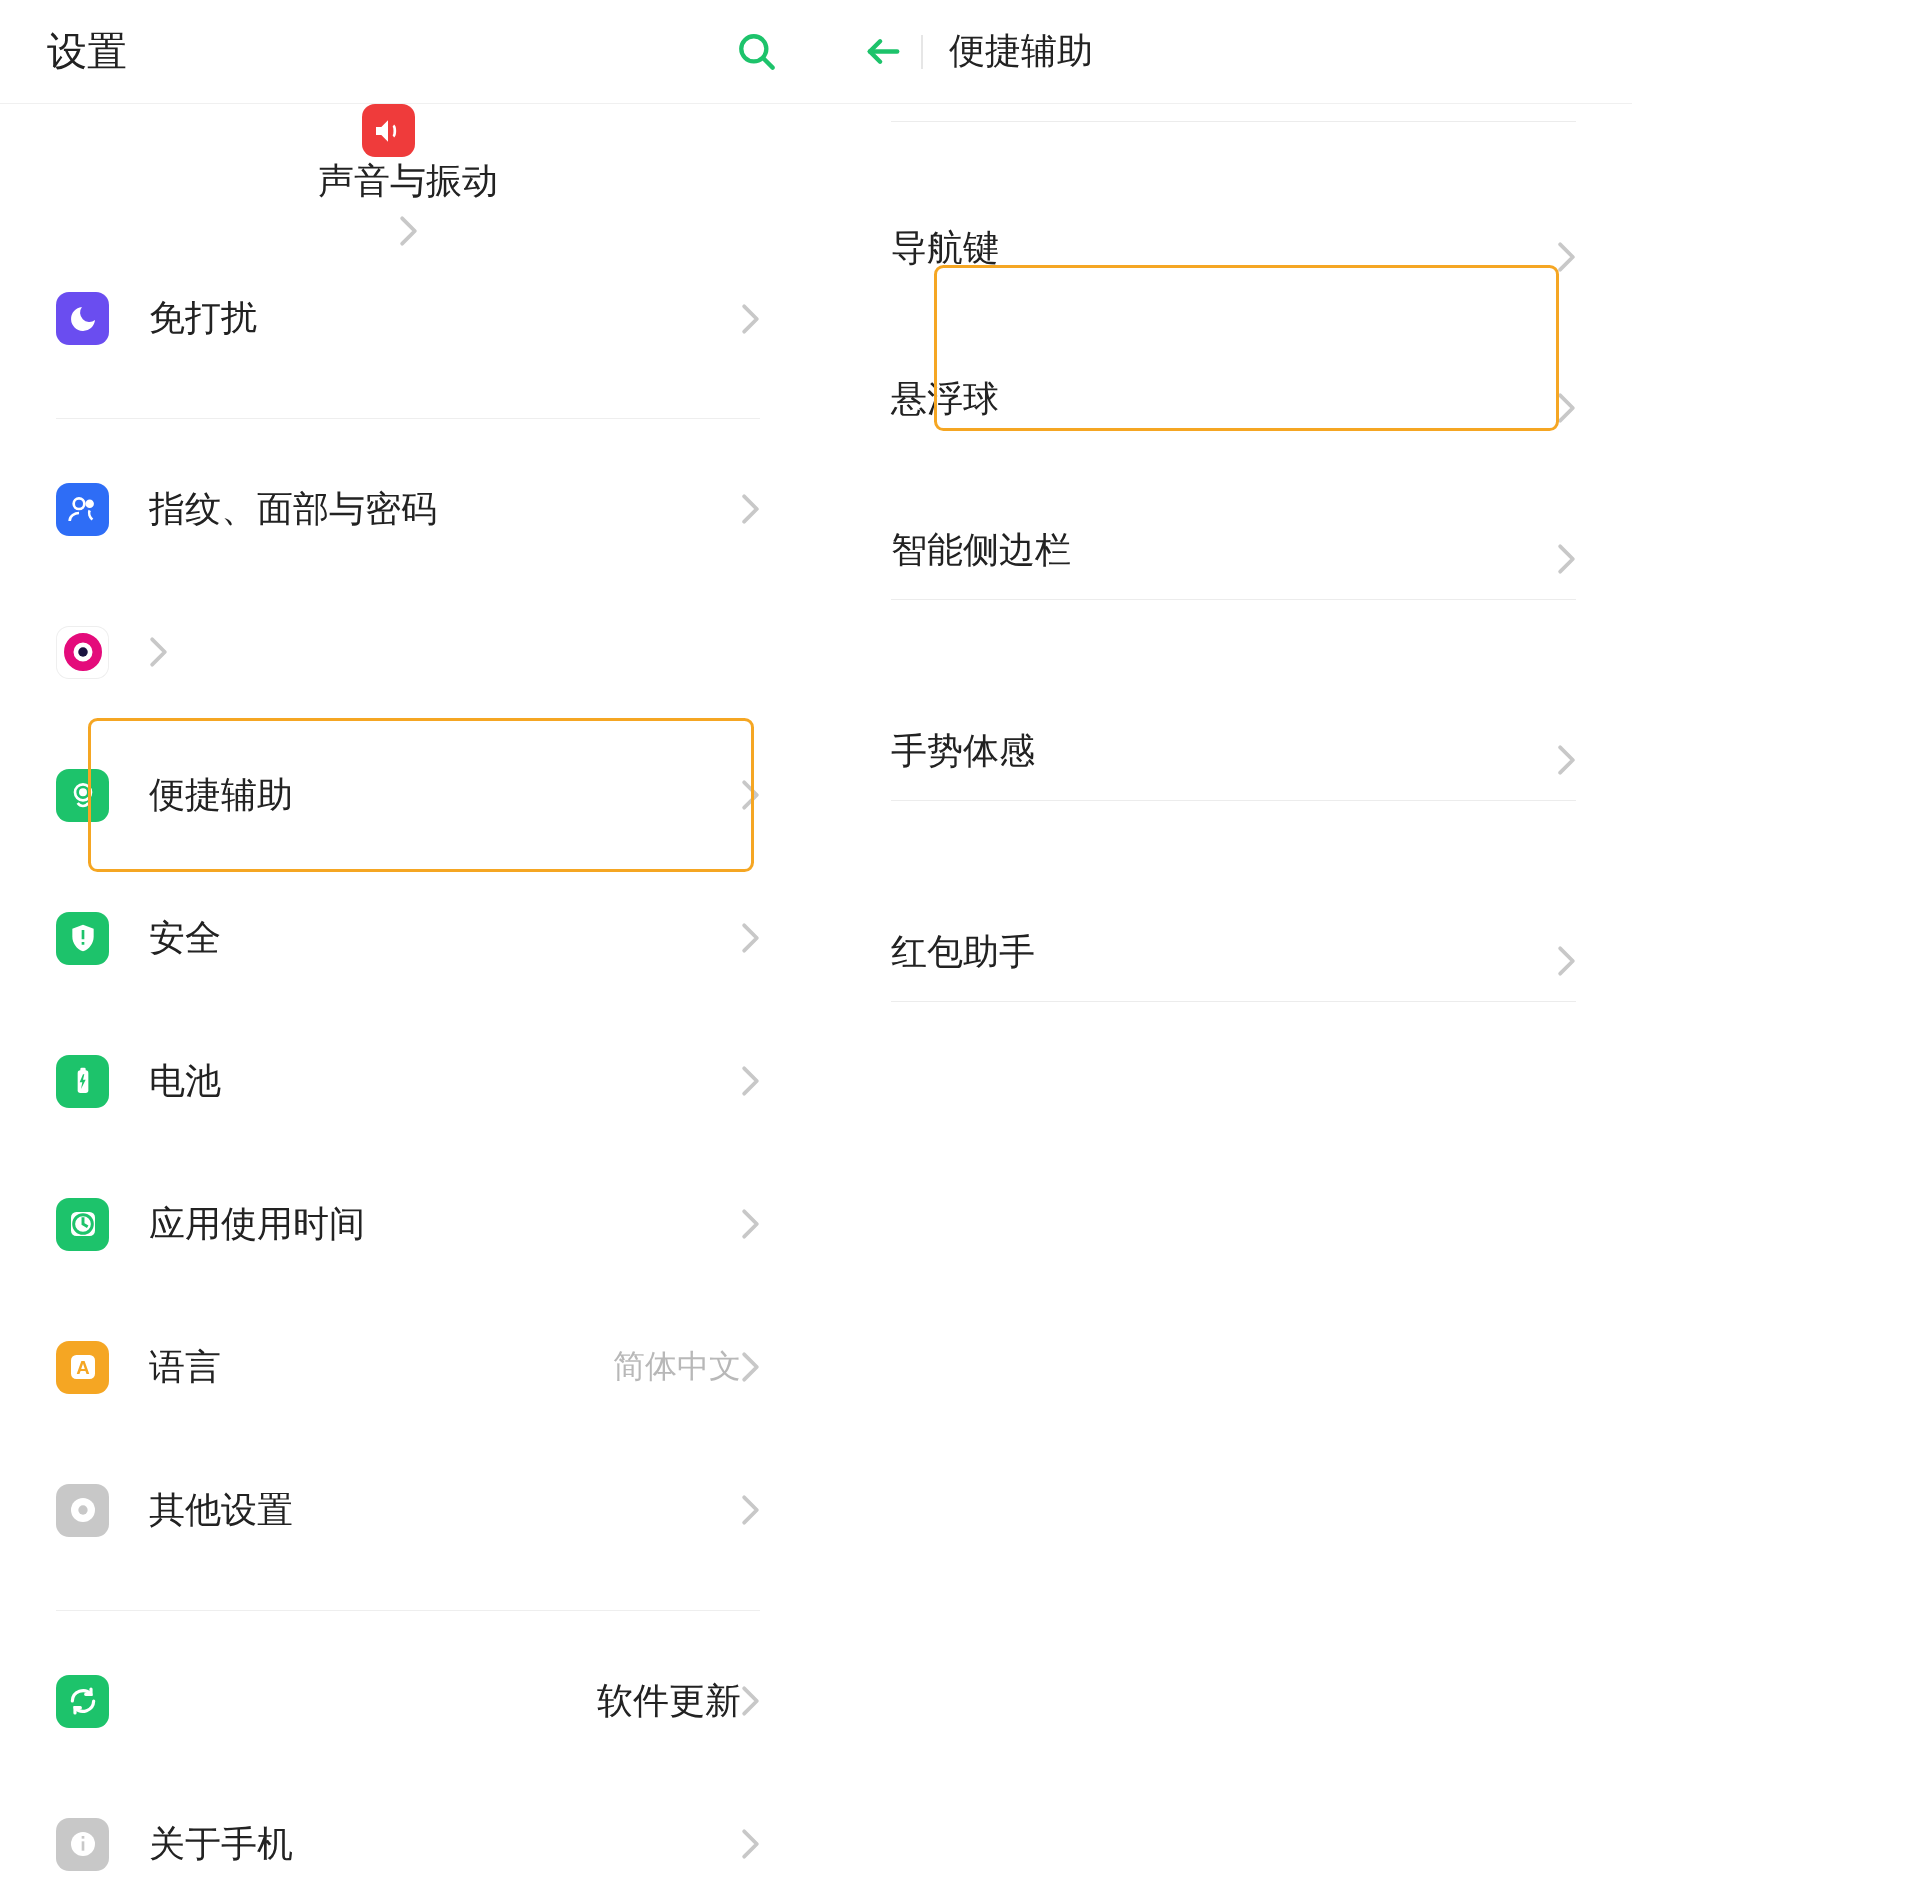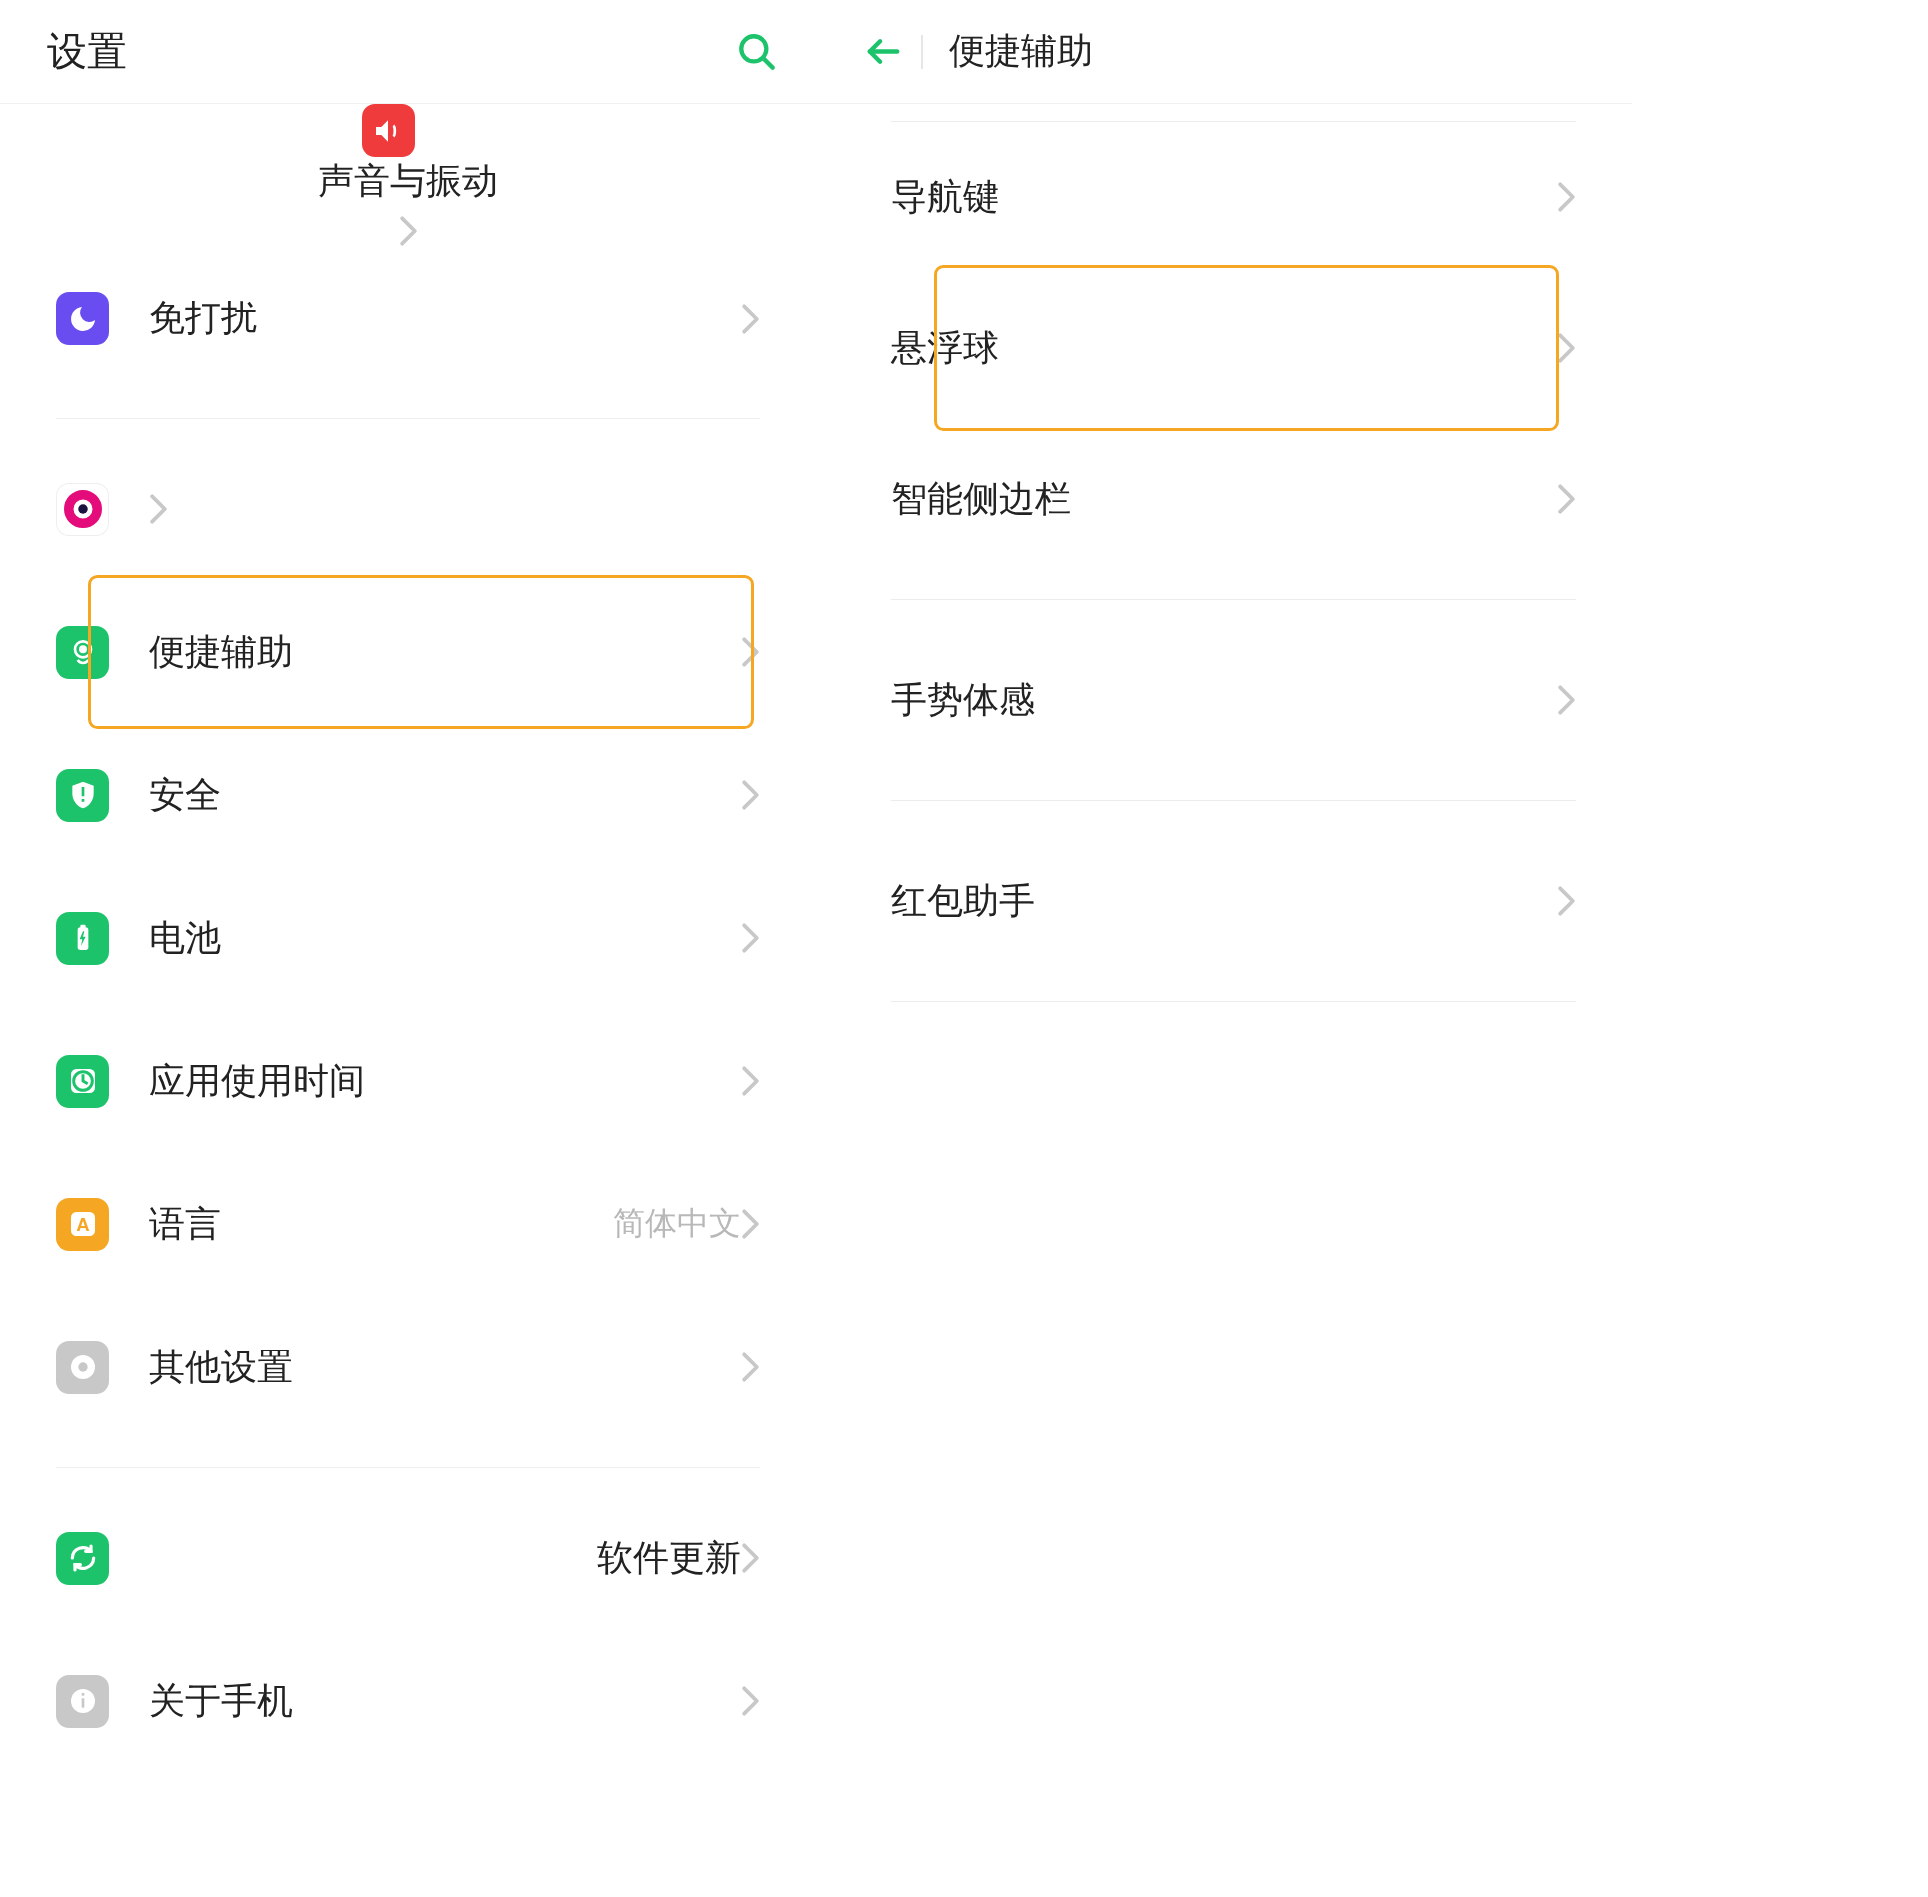--- a/index.html
+++ b/index.html
@@ -52,21 +52,21 @@
     position: absolute;
     border: 3.8px solid #f5a623;
     border-radius: 9.4px;
     pointer-events: none;
   }
   .left .highlight { left: 32px; right: 5.6px; top: -5.6px; bottom: -5.6px; }
   
   .rlist { padding: 0 56px 0 75px; }
   .ritem {
     display: flex;
-    align-items: center;
+    align-items: flex-end;
     height: 151px;
     position: relative;
     gap: 46px;
   }
   .rlabel { font-size: 36px; color: #222; flex: 1; }
   .rsep { height: 0.9px; background: #ececec; margin: 24.5px 0; }
   .rtop-sep { height: 0.9px; background: #ececec; margin: 17px 0 0 0; }
   .right .highlight { left: 43px; right: 17px; top: -7.5px; bottom: -7.5px; }
   svg { display: block; }
 </style>
@@ -107,20 +107,36 @@
             </svg>
           </div>
           <div class="label">免打扰</div>
           <div class="chev">
             <svg width="19" height="32" viewBox="0 0 12 20" fill="none" stroke="currentColor" stroke-width="2.4" stroke-linecap="round" stroke-linejoin="round">
               <polyline points="2 2 10 10 2 18"></polyline>
             </svg>
           </div>
         </div>
         <div class="divider"></div>
+        <div class="item" style="position: relative;">
+          <div class="icon-wrap" style="background: rgb(46, 109, 246);">
+            <svg width="32" height="32" viewBox="0 0 24 24" fill="none" stroke="#fff" stroke-width="2">
+              <circle cx="9" cy="8" r="4"></circle>
+              <path d="M2 21c0-4 4-6 7-6"></path>
+              <circle cx="17" cy="8" r="2.2" fill="#fff"></circle>
+              <path d="M17 13c-1 2 0 5 2 7"></path>
+            </svg>
+          </div>
+          <div class="label">指纹、面部与密码</div>
+          <div class="chev">
+            <svg width="19" height="32" viewBox="0 0 12 20" fill="none" stroke="currentColor" stroke-width="2.4" stroke-linecap="round" stroke-linejoin="round">
+              <polyline points="2 2 10 10 2 18"></polyline>
+            </svg>
+          </div>
+        </div>
         <div class="item" style="position: relative;">
           <div class="icon-wrap" style="background: rgb(255, 255, 255); box-shadow: rgb(238, 238, 238) 0px 0px 0px 0.9px inset;">
             <svg width="38" height="38" viewBox="0 0 24 24">
               <circle cx="12" cy="12" r="9" fill="none" stroke="#e40b7b" stroke-width="6"></circle>
               <circle cx="12" cy="12" r="3" fill="#1b1340"></circle>
             </svg>
           </div>
           <div class="chev">
             <svg width="19" height="32" viewBox="0 0 12 20" fill="none" stroke="currentColor" stroke-width="2.4" stroke-linecap="round" stroke-linejoin="round">
               <polyline points="2 2 10 10 2 18"></polyline>

